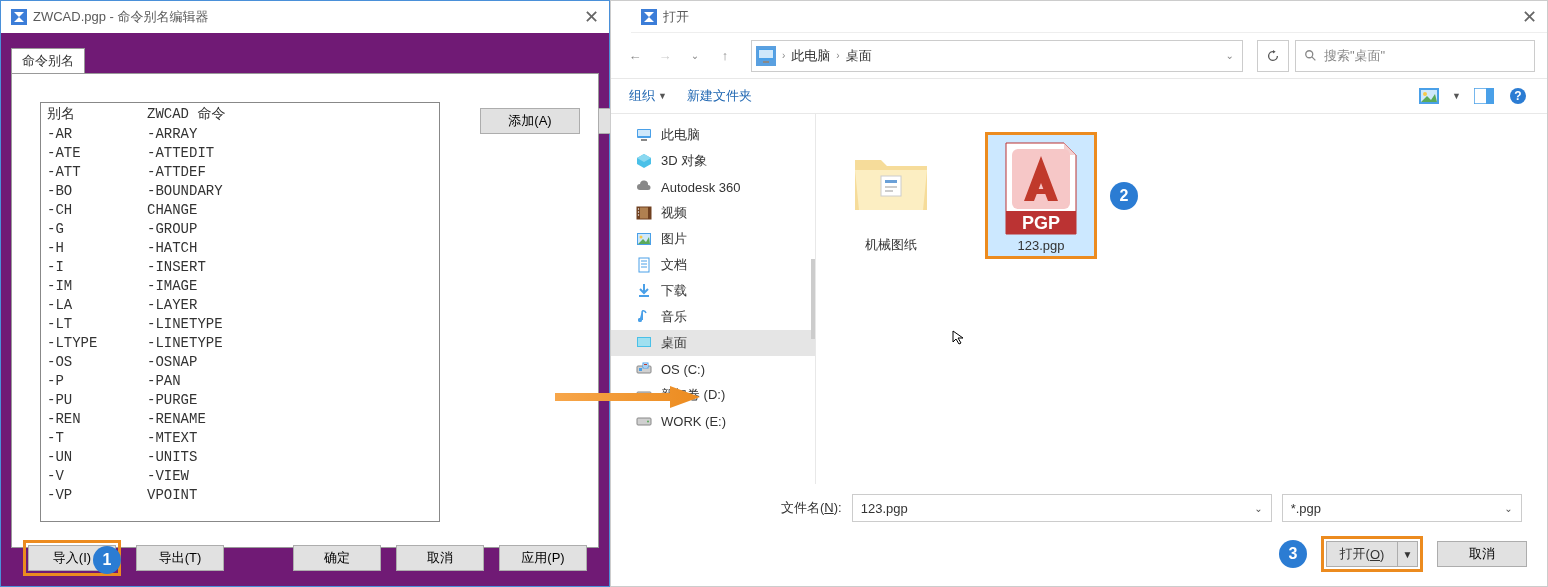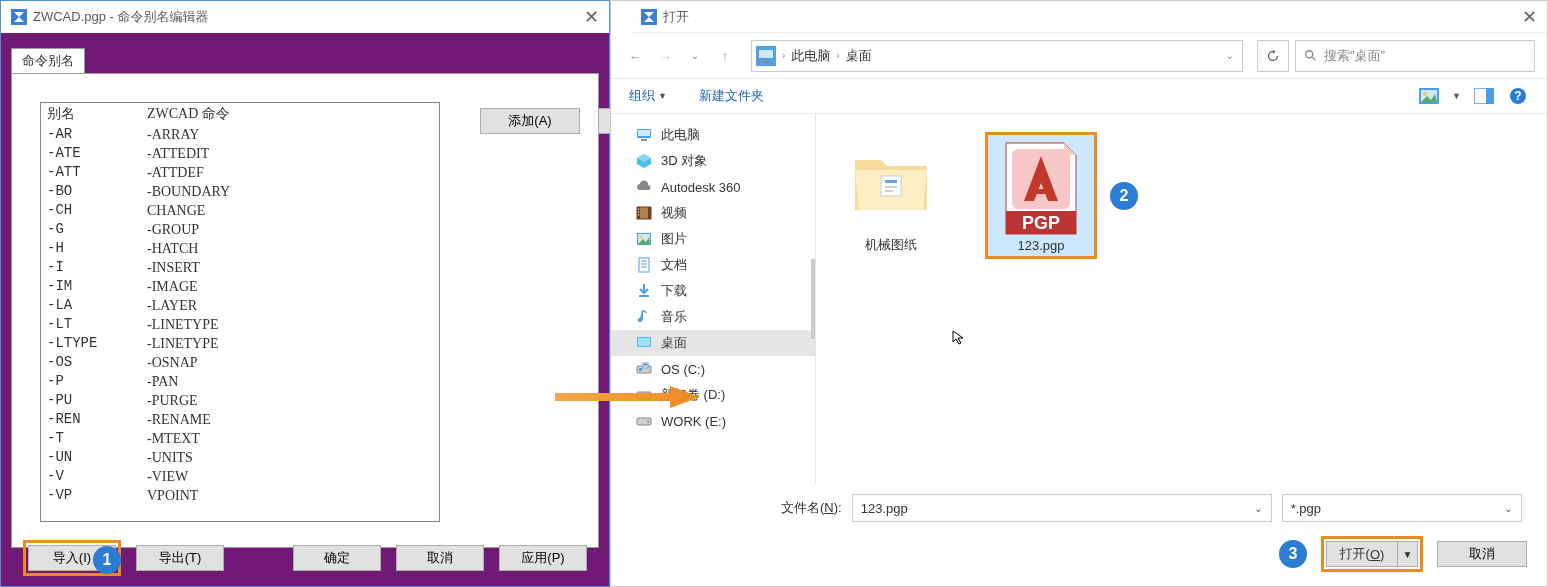--- a/index.html
+++ b/index.html
@@ -17,21 +17,21 @@
     
     .tab-area { padding: 0 10px; margin-top: 15px; }
     .tab { display: inline-block; padding: 3px 10px; border: 1px solid #999; border-bottom: none; background: #fff; font-size: 13px; }
     .tab-content { border: 1px solid #999; background: #fff; padding: 28px; height: 475px; display: flex; gap: 40px; }
     
     .listbox-wrap { position: relative; flex: 0 0 400px; }
     .listbox { width: 400px; height: 420px; border: 1px solid #888; background: #fff; font-family: "Courier New", monospace; font-size: 14px; overflow-y: scroll; overflow-x: hidden; }
     .listbox-header { display: flex; padding: 2px 6px; }
     .list-row { display: flex; padding: 0 6px; line-height: 19px; }
     .col1 { width: 100px; }
-    .col2 { flex: 1; font-family: Liberation Serif, serif; }
+    .col2 { flex: 1; }
     
     .side-buttons { display: flex; gap: 18px; padding-top: 6px; }
     .btn { width: 100px; height: 26px; border: 1px solid #adadad; background: #e1e1e1; font-size: 13px; cursor: pointer; }
     
     .bottom-btns { position: absolute; bottom: 10px; left: 22px; right: 22px; display: flex; gap: 15px; align-items: center; }
     .bottom-btns .spacer { flex: 1; }
     .btn-wide { width: 88px; height: 26px; border: 1px solid #adadad; background: #e1e1e1; font-size: 13px; cursor: pointer; }
     .highlight-box { border: 3px solid #ec8b1f; display: inline-flex; padding: 2px; }
     
     .callout { position: absolute; width: 28px; height: 28px; border-radius: 50%; background: #2b7cd3; color: #fff; display: flex; align-items: center; justify-content: center; font-size: 16px; font-weight: bold; }
@@ -44,21 +44,21 @@
     .r-titlebar { height: 32px; display: flex; align-items: center; padding: 0 10px; justify-content: space-between; border-bottom: 1px solid #eee; margin-left: 20px;}
     .r-toolbar { height: 45px; display: flex; align-items: center; padding: 0 12px; gap: 6px; }
     .nav-btn { width: 24px; height: 24px; display: flex; align-items: center; justify-content: center; color: #888; cursor: pointer; }
     .crumb-bar { flex: 1; height: 32px; border: 1px solid #ccc; display: flex; align-items: center; padding: 0 4px; margin: 0 8px; gap: 6px; }
     .crumb-icon { width: 20px; height: 20px; background: #5aa0e0; }
     .crumb-sep { color: #888; font-size: 10px; }
     .crumb-end { margin-left: auto; display: flex; align-items: center; gap: 6px; color: #888; padding-right: 4px;}
     .refresh-box { width: 32px; height: 32px; border: 1px solid #ccc; display: flex; align-items: center; justify-content: center; }
     .search-box { width: 240px; height: 32px; border: 1px solid #ccc; display: flex; align-items: center; padding: 0 8px; gap: 6px; color: #888; }
     
-    .r-toolbar2 { height: 36px; border-top: 1px solid #e8e8e8; border-bottom: 1px solid #e8e8e8; display: flex; align-items: center; padding: 0 18px; gap: 32px; }
+    .r-toolbar2 { height: 36px; border-top: 1px solid #e8e8e8; border-bottom: 1px solid #e8e8e8; display: flex; align-items: center; padding: 0 18px; gap: 20px; }
     .r-toolbar2 .lnk { color: #2067b2; font-size: 13px; cursor: pointer; display: flex; align-items: center; gap: 3px; }
     .r-toolbar2 .r2-right { margin-left: auto; display:flex; gap: 12px; align-items: center;}
     .view-ico { width: 22px; height: 18px; display: inline-flex; align-items: center; justify-content: center; }
     
     .r-body { display: flex; height: 370px; }
     .tree { width: 205px; border-right: 1px solid #e8e8e8; padding-top: 8px; overflow: hidden; position: relative;}
     .tree-item { display: flex; align-items: center; gap: 8px; padding: 4px 10px 4px 24px; font-size: 13px; cursor: pointer; }
     .tree-item.selected { background: #e5e5e5; }
     .tree-ico { width: 18px; height: 18px; display: inline-flex; align-items: center; justify-content: center; flex-shrink: 0;}
     .tree-scroller { position:absolute; right:0; top:0; bottom:0; width:4px; background: linear-gradient(#ccc,#ccc) center/4px 80px no-repeat;}

